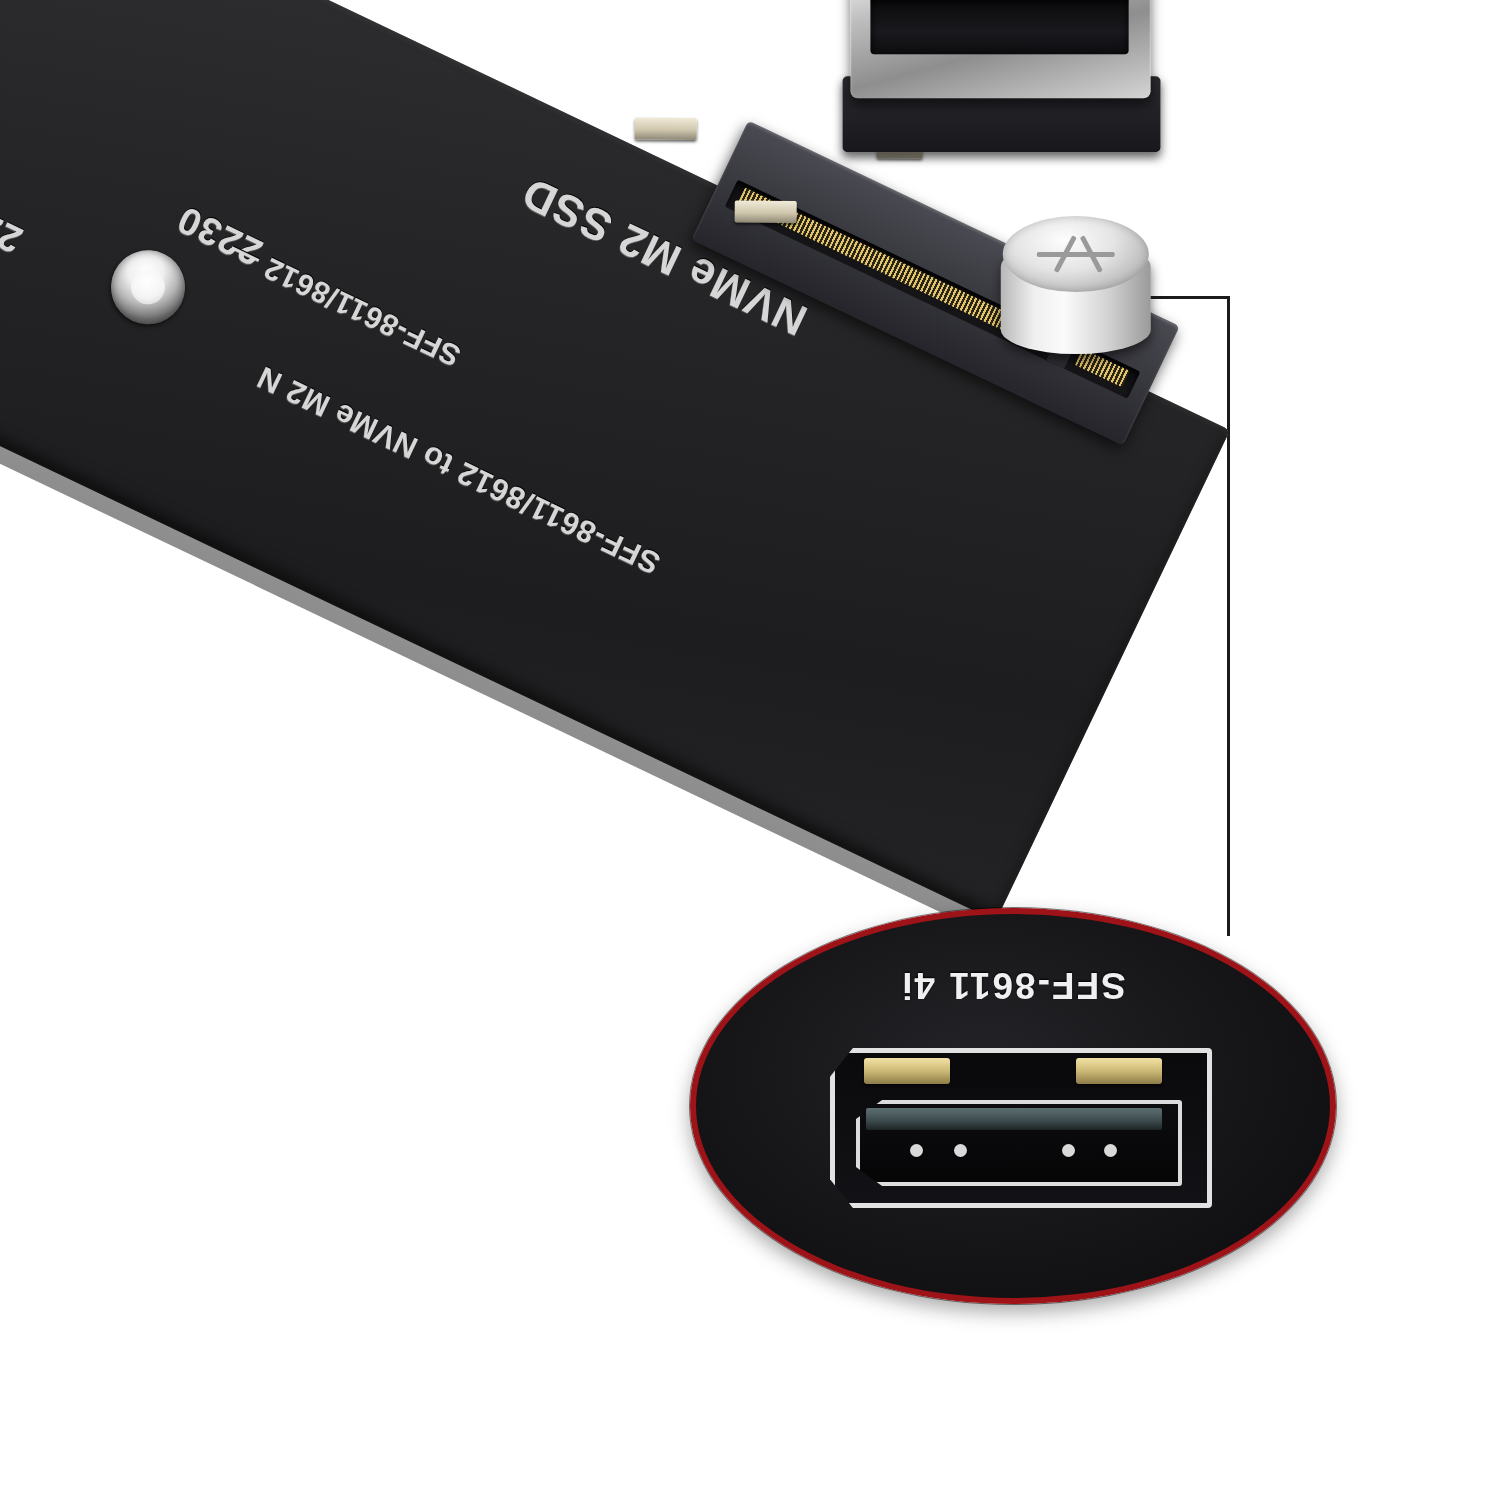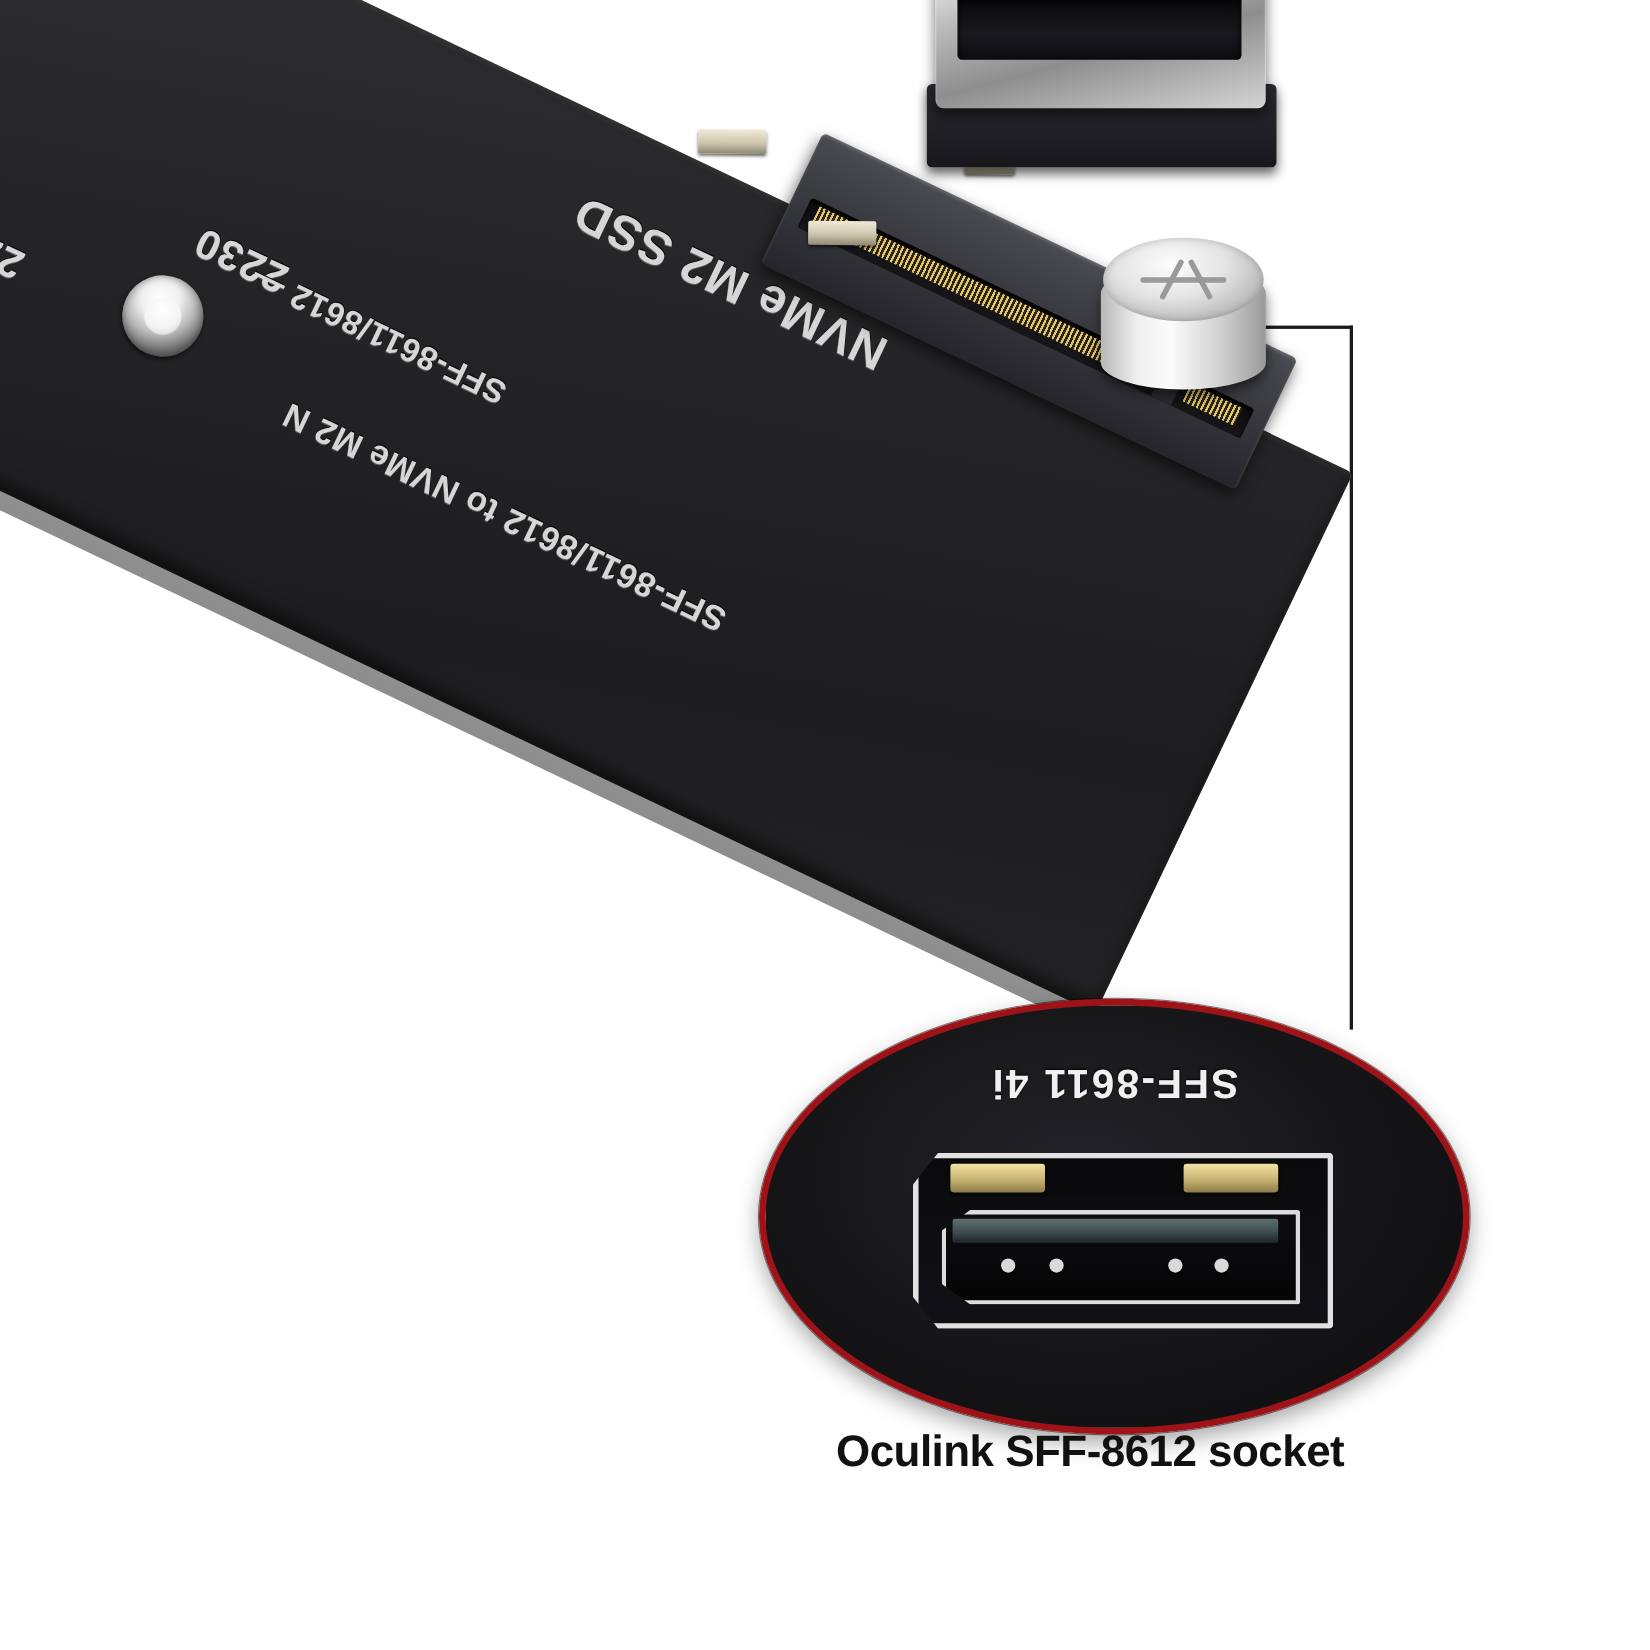--- a/index.html
+++ b/index.html
@@ -226,15 +226,14 @@
       <div id="dp-dots">
         <i></i>
           <i></i>
           <i></i>
           <i></i>
       </div>
 
     </div>
   </div>
 
-  <div class="callout-label" id="label-bottom">Oculink SFF-8612 socket</div>
 
 </div>
 
 </body></html>

